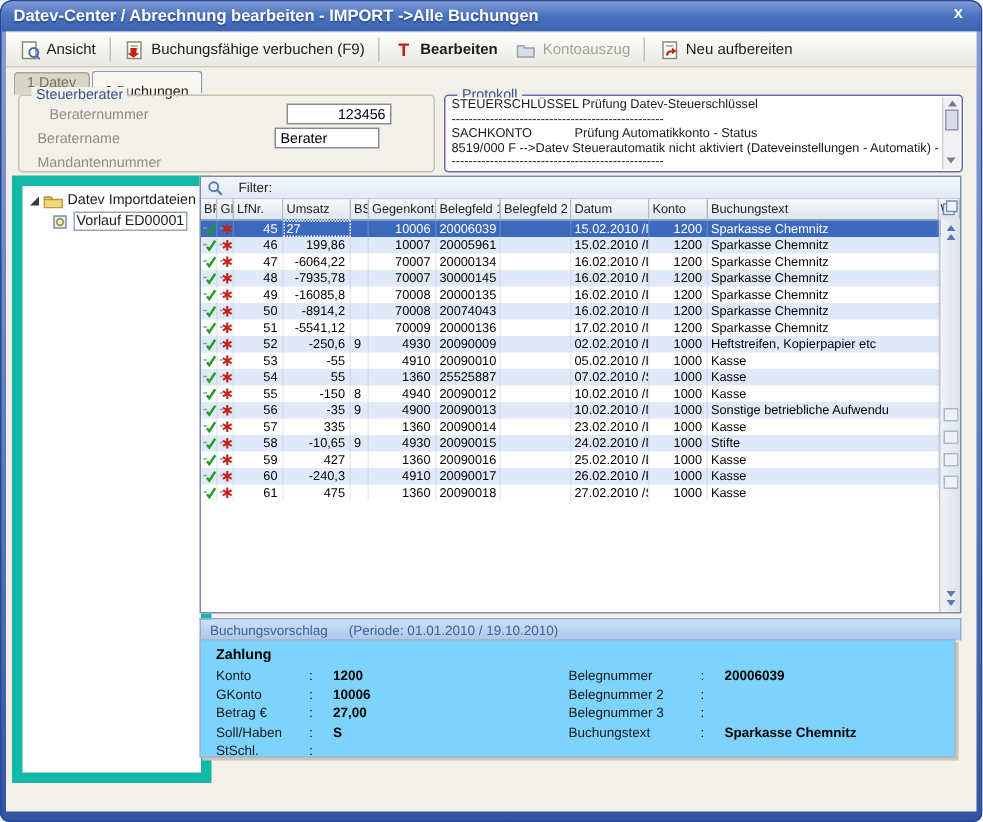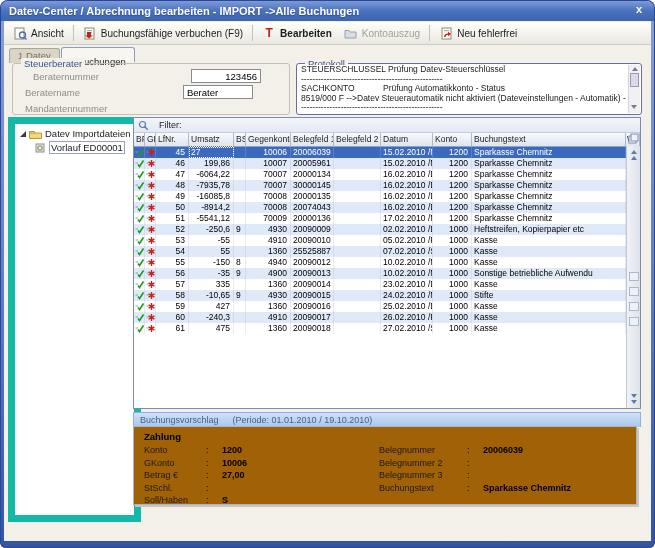--- a/index.html
+++ b/index.html
@@ -96,21 +96,21 @@
   .strip .dn{border-top-color:#5a7ab0;}
   .mid-ic{width:8px;height:7px;margin:6px auto 0 auto;border:1px solid #a9b8cf;background:#eef2f8;}
   .mid-group{position:absolute;top:120px;left:0;right:0;}
   .strip-bottom{position:absolute;bottom:2px;left:0;right:0;}
   .corner-ic{position:absolute;top:15px;right:1px;width:11px;height:11px;}
 
   
   .bvs{position:absolute;left:129px;top:391px;width:508px;height:97px;}
   .bvs-head{height:14px;display:flex;align-items:center;gap:14px;background:linear-gradient(180deg,#cfe0f8,#a9c6ee);
     border:1px solid #8fb0d8;border-bottom:none;font-size:9px;color:#44618f;padding-left:6px;}
-  .bvs-body{position:absolute;top:14px;left:0;right:4px;bottom:4px;background:#a16207;border:1px solid #a8b4c8;
+  .bvs-body{position:absolute;top:14px;left:0;right:4px;bottom:4px;background:#7dd3fc;border:1px solid #a8b4c8;
     box-shadow:2px 2px 0 #c9c6ba;padding:4px 0 0 10px;box-sizing:border-box;}
   .bvs-title{font-size:9.5px;font-weight:bold;margin-bottom:2px;}
   .bvs-cols{display:flex;}
   .bvs-col{flex:0 0 235px;}
   .bvs-row{display:flex;font-size:9px;line-height:12.5px;}
   .bvs-row .l{width:62px;color:#1a1a1a;}
   .bvs-col.right .l{width:88px;}
   .bvs-row .colon{width:16px;}
   .bvs-row .colon::before{content:":";}
   .bvs-row .v{font-weight:bold;color:#000;}
@@ -166,21 +166,21 @@
       </button>
       <span class="tsep"></span>
       <button class="tbtn">
         <span class="ticon">
             <svg width="13" height="13">
               <rect x="2" y="1" width="9" height="11" fill="#fdfdf2" stroke="#8a8a7a"></rect>
               <rect x="4" y="3" width="5" height="1.2" fill="#b0b0a0"></rect>
               <path d="M4 10 Q4 6.5 8 6.5 L8 4.8 L11 7 L8 9.2 L8 7.8 Q5.5 7.8 5.5 10 Z" fill="#c42218"></path>
             </svg>
           </span>
-        <span class="lbl">Neu fehlerfrei</span>
+        <span class="lbl">Neu aufbereiten</span>
       </button>
     </div>
 
     <div class="tabstrip">
       <div class="tab">1 Datev</div>
       <div class="tab active">2 Buchungen</div>
     </div>
 
     <div class="gb gb-st">
       <span class="legend">Steuerberater</span>
@@ -772,28 +772,28 @@
                 <span class="l">GKonto</span>
                 <span class="colon"></span>
                 <span class="v">10006</span>
               </div>
             <div class="bvs-row">
                 <span class="l">Betrag €</span>
                 <span class="colon"></span>
                 <span class="v">27,00</span>
               </div>
             <div class="bvs-row">
+                <span class="l">Soll/Haben</span>
+                <span class="colon"></span>
+                <span class="v">S</span>
+              </div>
+            <div class="bvs-row">
                 <span class="l">StSchl.</span>
                 <span class="colon"></span>
                 <span class="v"></span>
-              </div>
-            <div class="bvs-row">
-                <span class="l">Soll/Haben</span>
-                <span class="colon"></span>
-                <span class="v">S</span>
               </div>
           </div>
           <div class="bvs-col right">
             <div class="bvs-row">
                 <span class="l">Belegnummer</span>
                 <span class="colon"></span>
                 <span class="v">20006039</span>
               </div>
             <div class="bvs-row">
                 <span class="l">Belegnummer 2</span>

